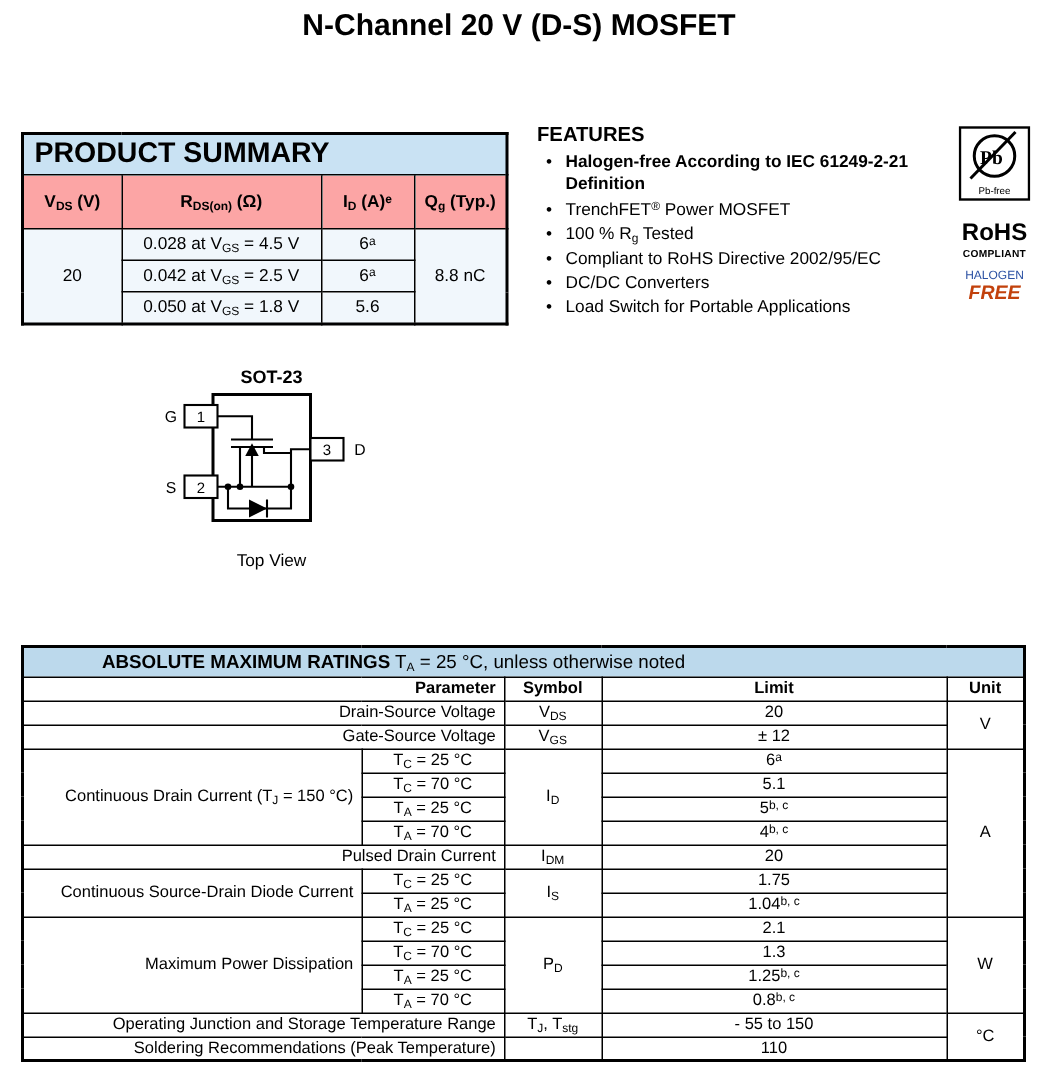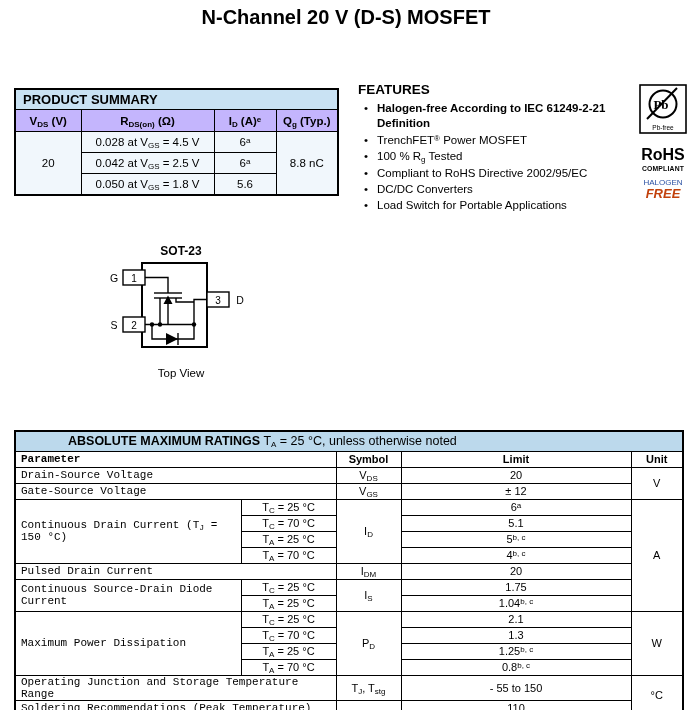--- a/index.html
+++ b/index.html
@@ -18,26 +18,26 @@
   }
 
   
   table { border-collapse:collapse; }
   .ps {
     position:absolute; left:14px; top:88px; width:323px;
     border:2px solid #000; table-layout:fixed;
   }
   .ps th, .ps td { border:1px solid #000; overflow:hidden; }
   .ps .t {
-    background:#c9e2f3; font-size:13px; font-weight:bold;
+    background:#c9e2f3; font-size:19px; font-weight:bold;
     text-align:left; padding:2px 7px; height:20px;
   }
   .ps th.h {
-    background:#c4b5fd; font-size:11.5px; font-weight:bold;
-    text-align:center; height:22px;
+    background:#fca5a5; font-size:11.5px; font-weight:bold;
+    text-align:center; height:36px;
   }
   .ps td {
     background:#f1f7fc; font-size:11.5px; text-align:center; height:21px;
   }
 
   
   .features { position:absolute; left:358px; top:82px; width:274px; }
   .sec-heading { font-size:13.5px; font-weight:bold; margin:0 0 4px 0; }
   .bullet { display:flex; font-size:11.5px; line-height:1.34; margin:1px 0; }
   .bullet .d { width:13px; margin-left:6px; flex:none; }
@@ -65,21 +65,21 @@
   .amr th, .amr td {
     border:1px solid #000; font-size:11px; height:16px;
     padding:0 5px; text-align:center; overflow:hidden;
   }
   .amr th.t {
     background:#bcd9ec; text-align:left; font-size:12.5px;
     font-weight:normal; height:20px; padding:2px 8px;
   }
   .amr th.t .tb { font-weight:bold;margin-left:44px; }
   .amr th.h { font-weight:bold; }
-  .amr th.h.pl, .amr td.p { text-align:left;font-family:Liberation Mono, monospace; }
+  .amr th.h.pl, .amr td.p { text-align:right; }
 </style>
 </head>
 <body>
 
 <div class="page-title">N-Channel 20 V (D-S) MOSFET</div>
 
 <table class="ps">
   <colgroup>
       <col style="width:66px">
       <col style="width:133px">

